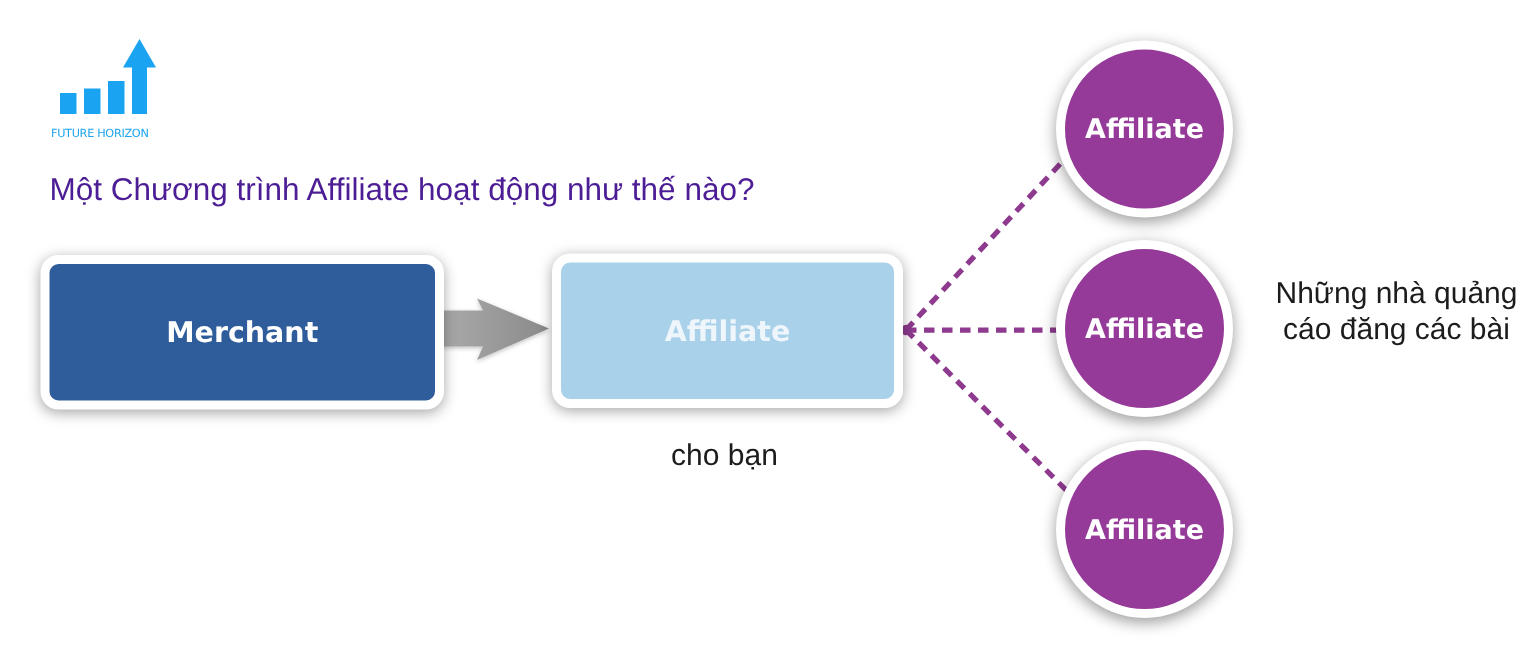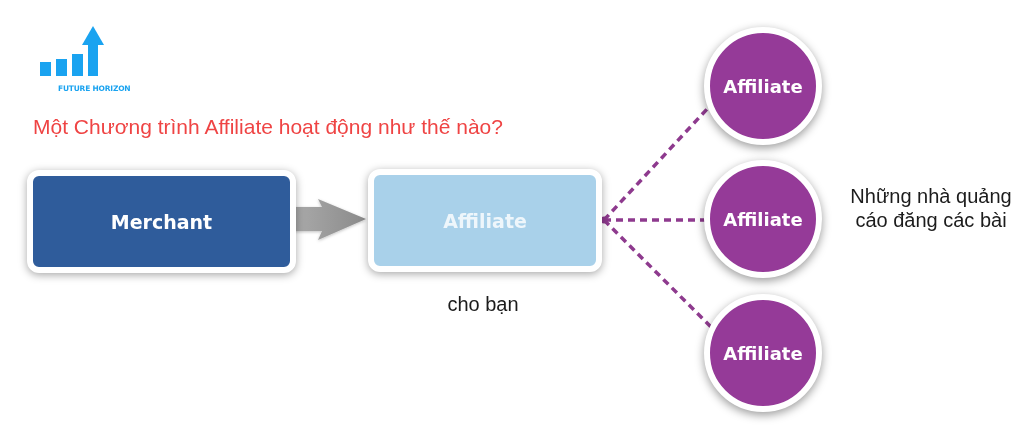--- a/index.html
+++ b/index.html
@@ -5,25 +5,25 @@
     html, body { margin: 0; padding: 0; }
     body {
       width: 1024px; height: 441px; position: relative; overflow: hidden;
       background: #ffffff;
       font-family: "Liberation Sans", "DejaVu Sans", sans-serif;
     }
     .abs { position: absolute; }
     #lines { position: absolute; left: 0; top: 0; width: 1024px; height: 441px; }
     .logo-text {
       left: 34px; top: 84px; width: 80px; text-align: left;
-      font-family: "DejaVu Sans", sans-serif; font-weight: bold;
-      font-size: 7.5px; letter-spacing: -0.2px; color: #1aa3f0; margin-left: 24px;
+      font-family: "DejaVu Sans", sans-serif; font-weight: normal;
+      font-size: 7.5px; letter-spacing: -0.2px; color: #1aa3f0;
     }
     .title {
-      left: 33px; top: 115px; font-size: 21px; color: #ef4444;
+      left: 33px; top: 115px; font-size: 21px; color: #4c1d95;
       font-family: "Liberation Sans", sans-serif; white-space: nowrap;
     }
     .box {
       box-sizing: border-box; border: 6px solid #ffffff; border-radius: 12px;
       box-shadow: 0 2px 9px rgba(0,0,0,0.35);
       display: flex; flex-direction: column; align-items: center; justify-content: center;
       color: #ffffff; font-family: "DejaVu Sans", sans-serif; font-weight: bold;
       font-size: 19px; line-height: 26px; text-align: center;
     }
     .merchant { left: 27px; top: 170px; width: 269px; height: 103px; background: #2f5c9b; }

